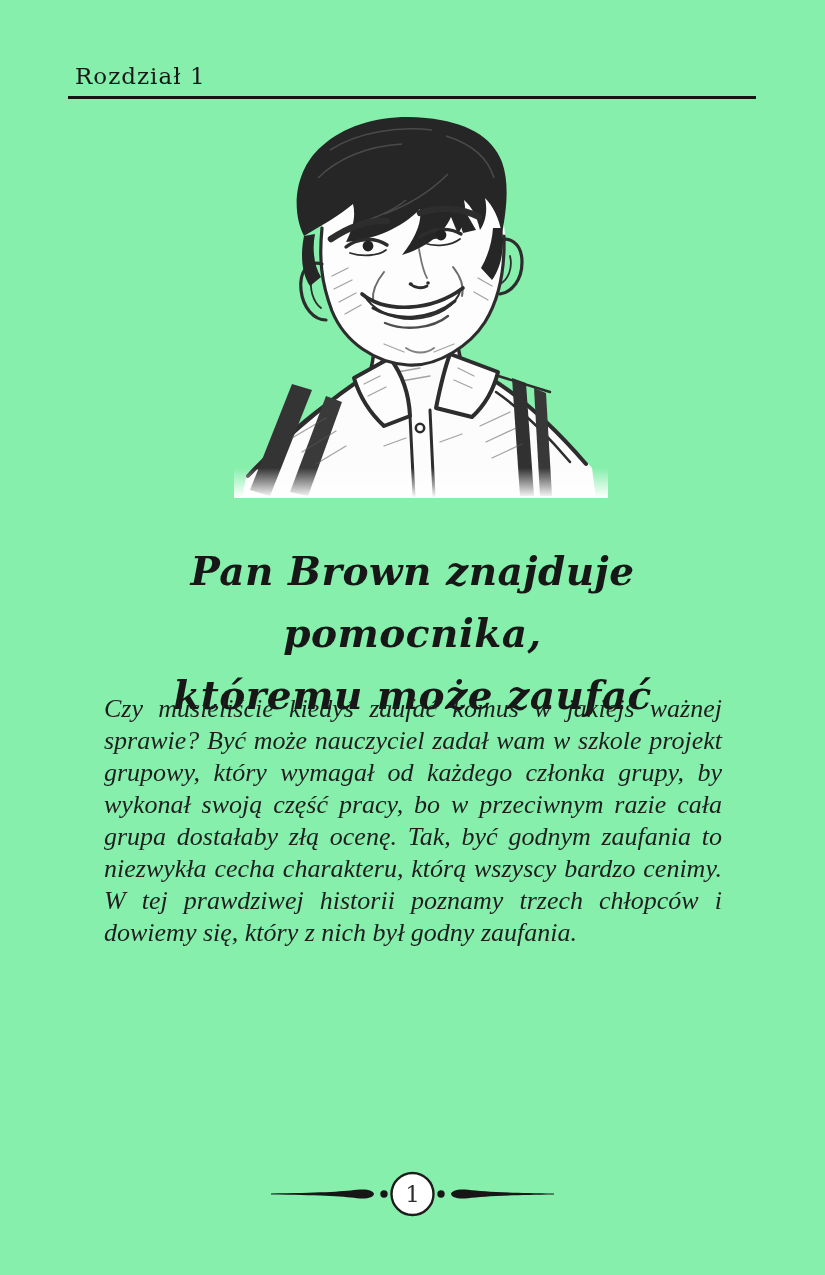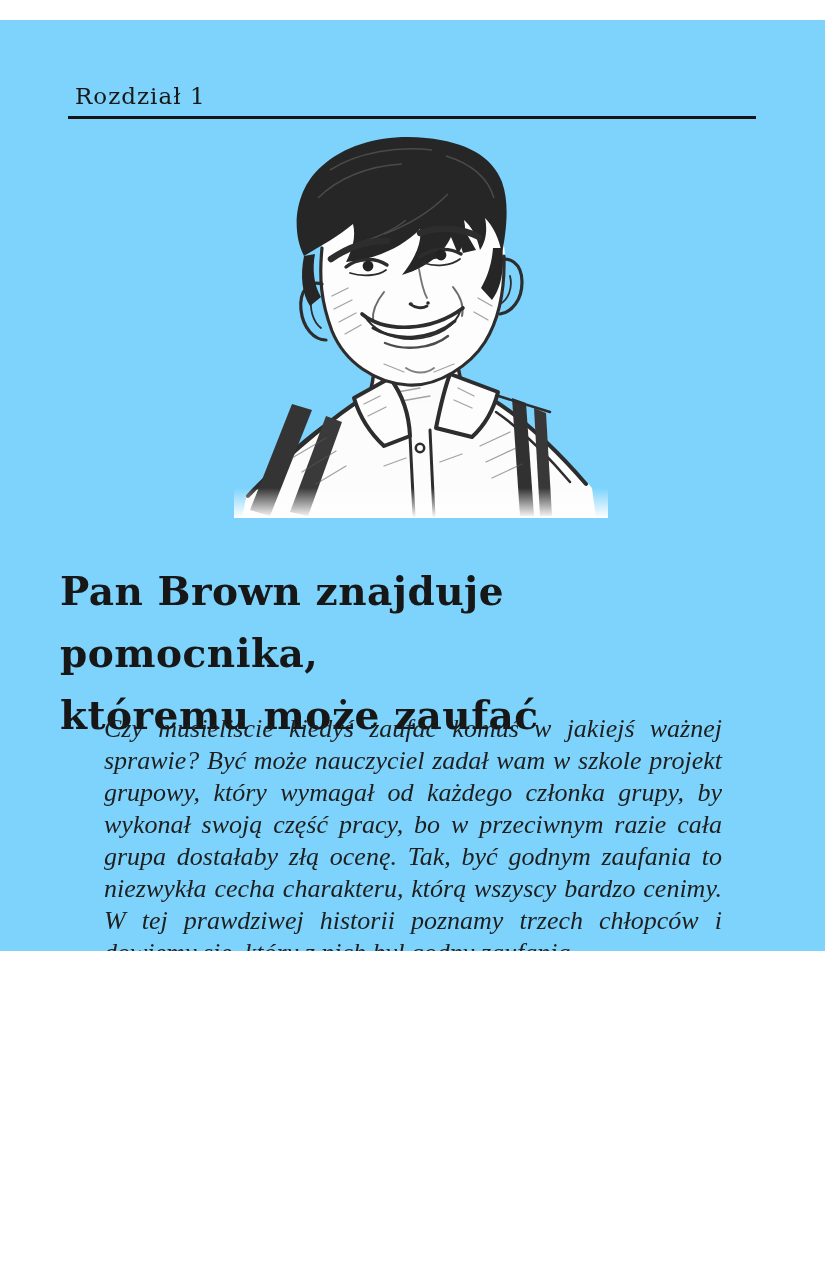--- a/index.html
+++ b/index.html
@@ -1,24 +1,23 @@
 <!DOCTYPE html>
 <html><head>
 <meta charset="utf-8">
 <style>
   html, body { margin: 0; padding: 0; background: #ffffff; }
   .page {
     position: relative;
     width: 825px;
-    height: 931px;
-    background: #7dd3fc;
+    height: 1275px;
+    background: #86efac;
     overflow: hidden;
     font-family: "DejaVu Serif", serif;
     color: #1c1c1c;
-    margin-top: 20px;
   }
   .chapter-label {
     position: absolute;
     left: 75px;
     top: 63px;
     font-size: 23px;
     letter-spacing: 1px;
     color: #181818;
     font-family: "DejaVu Serif", serif;
   }
@@ -35,22 +34,23 @@
     left: 234px;
     top: 116px;
     width: 374px;
     height: 382px;
   }
   .chapter-title {
     position: absolute;
     left: 60px;
     top: 540px;
     width: 705px;
-    text-align: left;
-    font-family: "DejaVu Serif", serif;
+    text-align: center;
+    font-family: "DejaVu Serif", serif;
+    font-style: italic;
     font-weight: 700;
     font-size: 39px;
     line-height: 62px;
     color: #171717;
     letter-spacing: 0.5px;
   }
   .body-paragraph {
     position: absolute;
     left: 104px;
     top: 693px;

